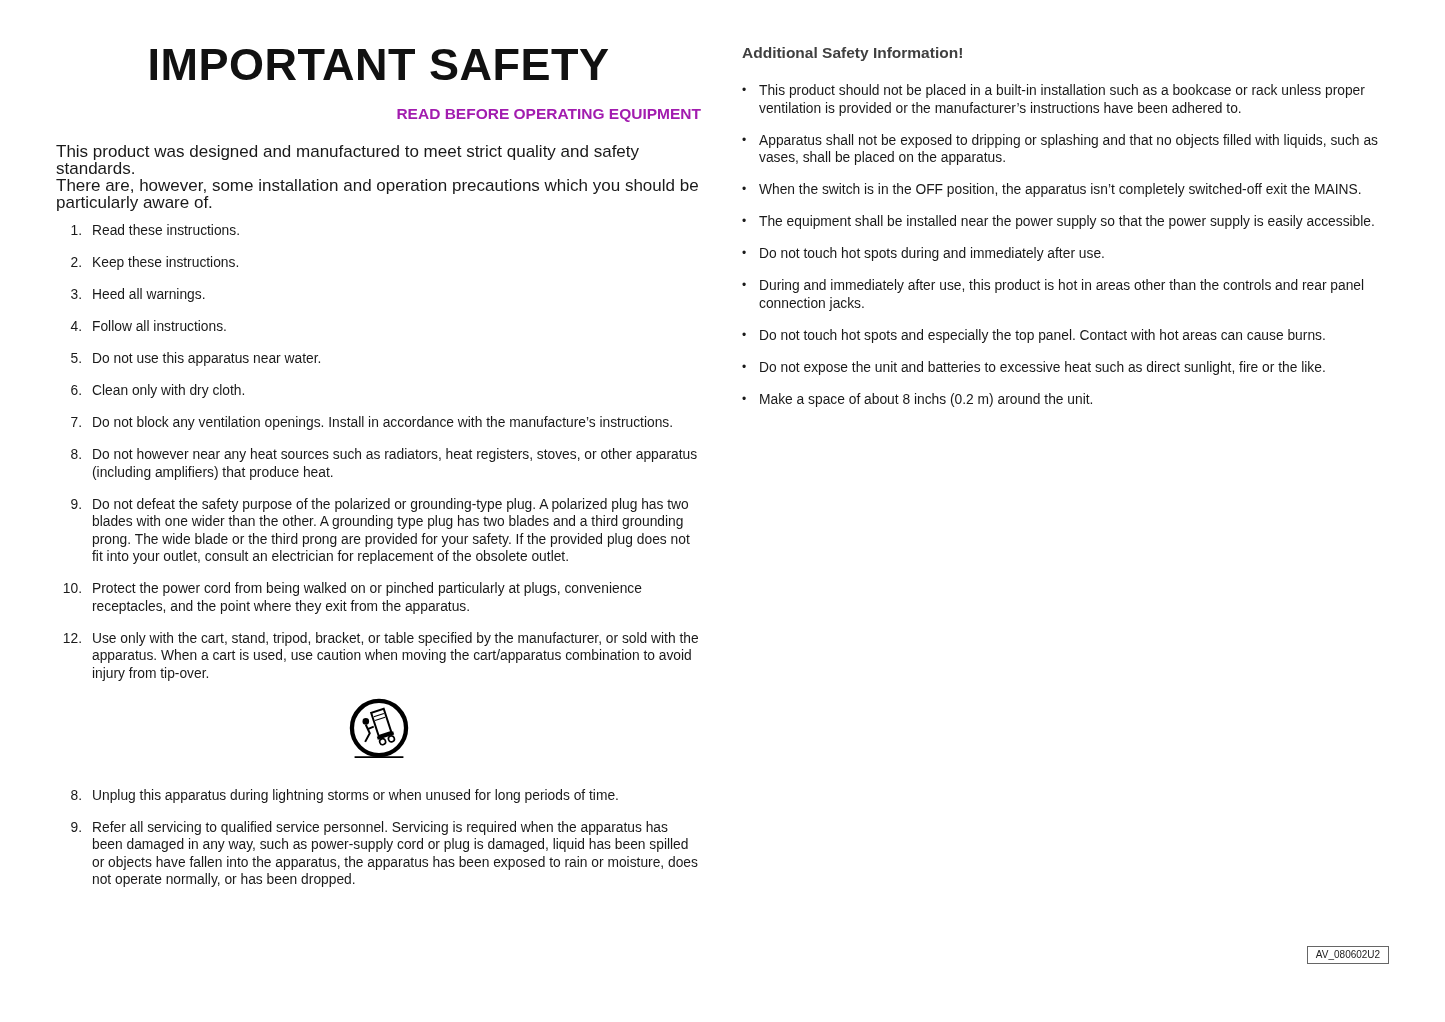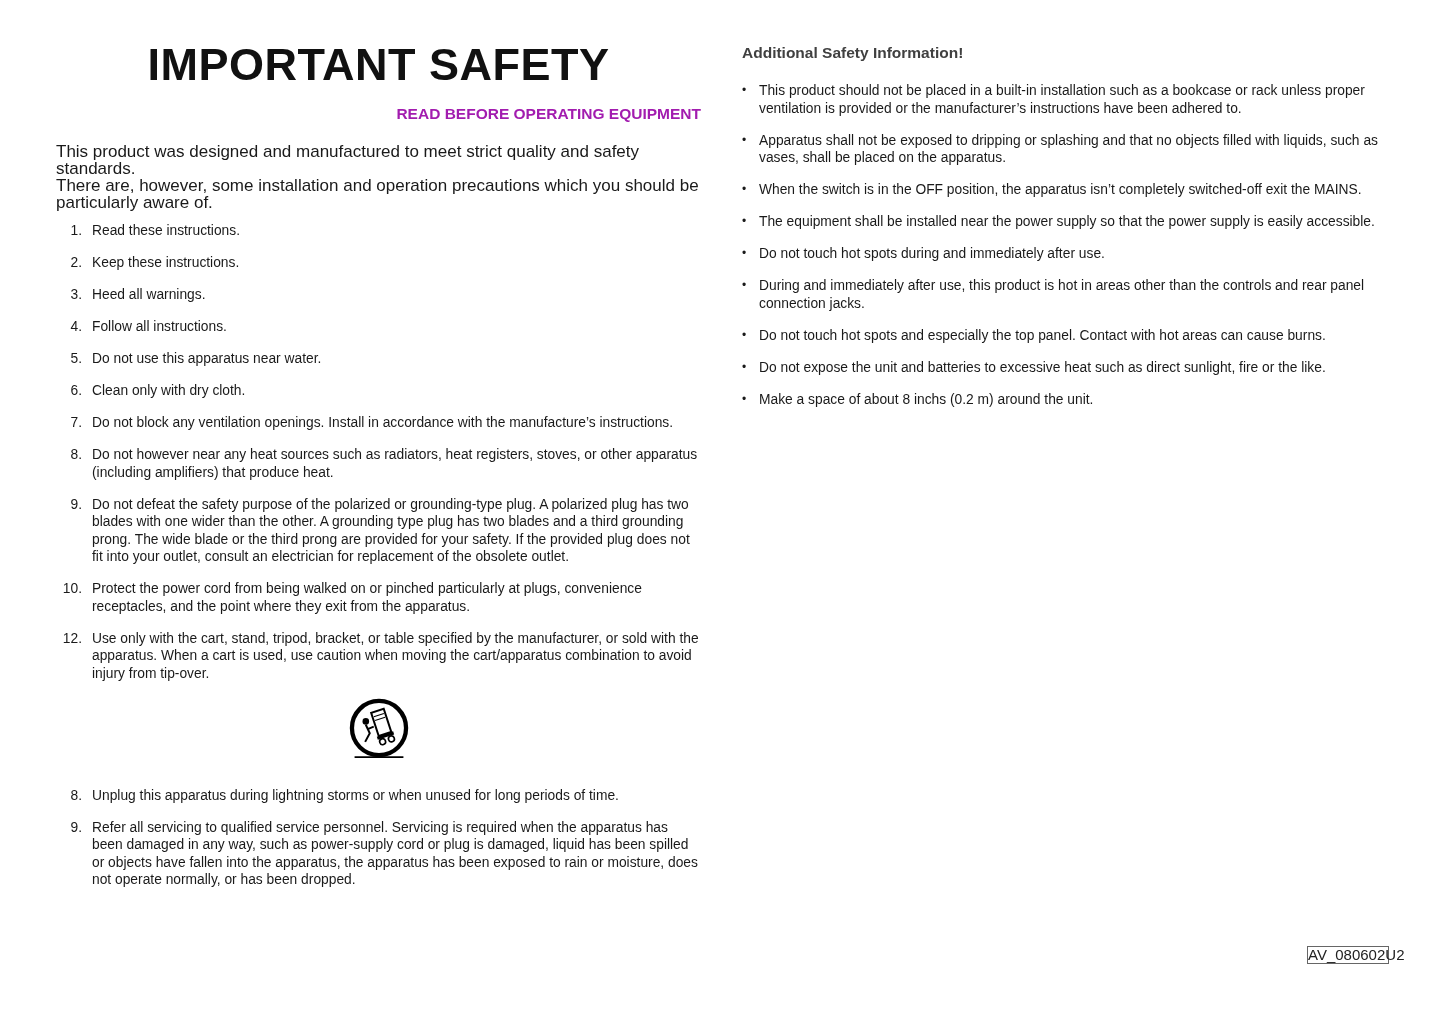--- a/index.html
+++ b/index.html
@@ -85,21 +85,21 @@
     flex-shrink: 0;
     font-size: 12px;
   }
   .bullet-item .txt { flex: 1; }
   .code-badge {
     position: absolute;
     left: 1307px;
     top: 946px;
     width: 82px;
     border: 1px solid #666;
-    font-size: 15px;
+    font-size: 10px;
     line-height: 16px;
     text-align: center;
     color: #222;
     background: #fff;
   }
 </style>
 </head>
 <body>
 
 <div class="page">

